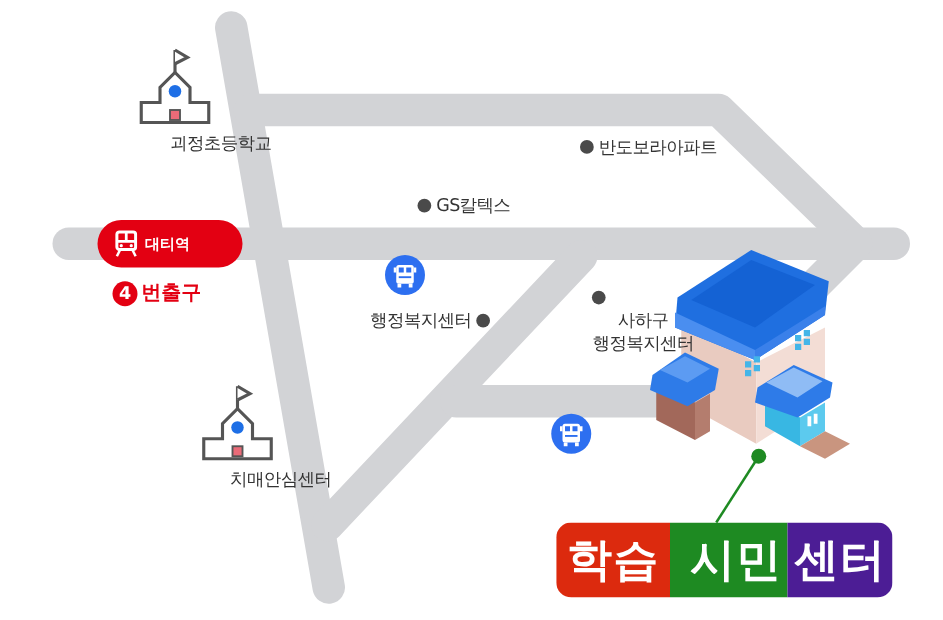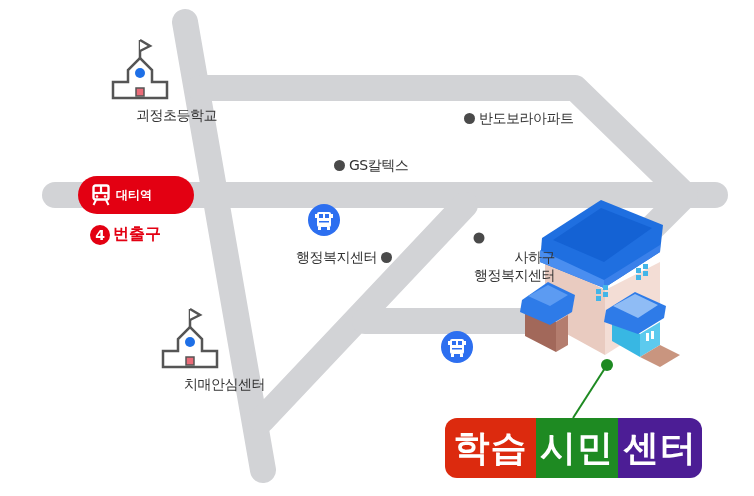--- a/index.html
+++ b/index.html
@@ -19,21 +19,21 @@
   .exit { position: absolute; left: 90px; top: 224px; display: flex; align-items: center;
           color: #e30012; font-size: 16px; font-weight: bold; }
   .exit .num { width: 20px; height: 20px; border-radius: 50%; background: #e30012;
                color: #fff; font-size: 14px; font-weight: bold; display: flex;
                align-items: center; justify-content: center; margin-right: 3px; }
   .brand { position: absolute; left: 445px; top: 418px; height: 60px; display: flex;
            border-radius: 12px; overflow: hidden; }
   .brand span { display: flex; align-items: center; justify-content: center;
                 color: #fff; font-weight: bold; font-size: 36px; letter-spacing: 1px; }
   .brand .seg1 { width: 91px; background: #dc2a0e; text-align: center; }
-  .brand .seg2 { width: 82px; background: #1e8a22; }
+  .brand .seg2 { width: 82px; background: #1e8a22; padding-left: 12px; }
   .brand .seg3 { width: 84px; background: #4c1d95; }
   .bus { position: absolute; width: 32px; height: 32px; border-radius: 50%;
          background: #2d6ff0; }
   .bus svg { position: absolute; left: 0; top: 0; }
 </style>
 </head>
 <body>
 
 <svg id="map" width="754" height="496" viewBox="0 0 754 496">
 
@@ -121,21 +121,21 @@
   <span>GS칼텍스</span>
 </div>
 
 <div class="lbl center" style="left:256px; top:248px;">
   <div>
     <span>행정복지센터</span>
     <span class="dot"></span>
   </div>
 </div>
 
-<div class="lbl center" style="left:434px; top:248px;text-align:right;">
+<div class="lbl center" style="left:434px; top:248px;">
   <div>사하구</div>
   <div>행정복지센터</div>
 </div>
 
 <div class="station">
   <svg width="18" height="22" viewBox="0 0 18 22">
     <rect x="1.5" y="1.5" width="15" height="14" rx="2" fill="none" stroke="#fff" stroke-width="2.4"></rect>
     <line x1="9" y1="1.5" x2="9" y2="9" stroke="#fff" stroke-width="2.2"></line>
     <line x1="1.5" y1="9" x2="16.5" y2="9" stroke="#fff" stroke-width="2.2"></line>
     <circle cx="5" cy="12.5" r="1.3" fill="#fff"></circle>

